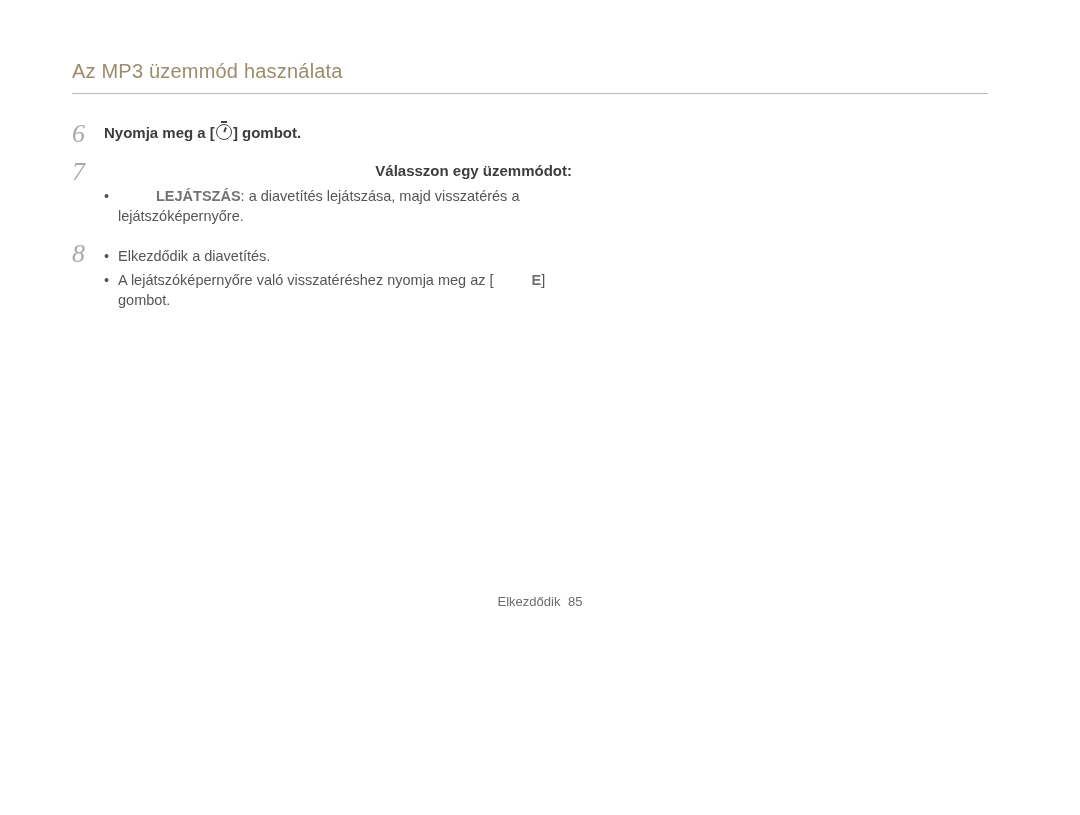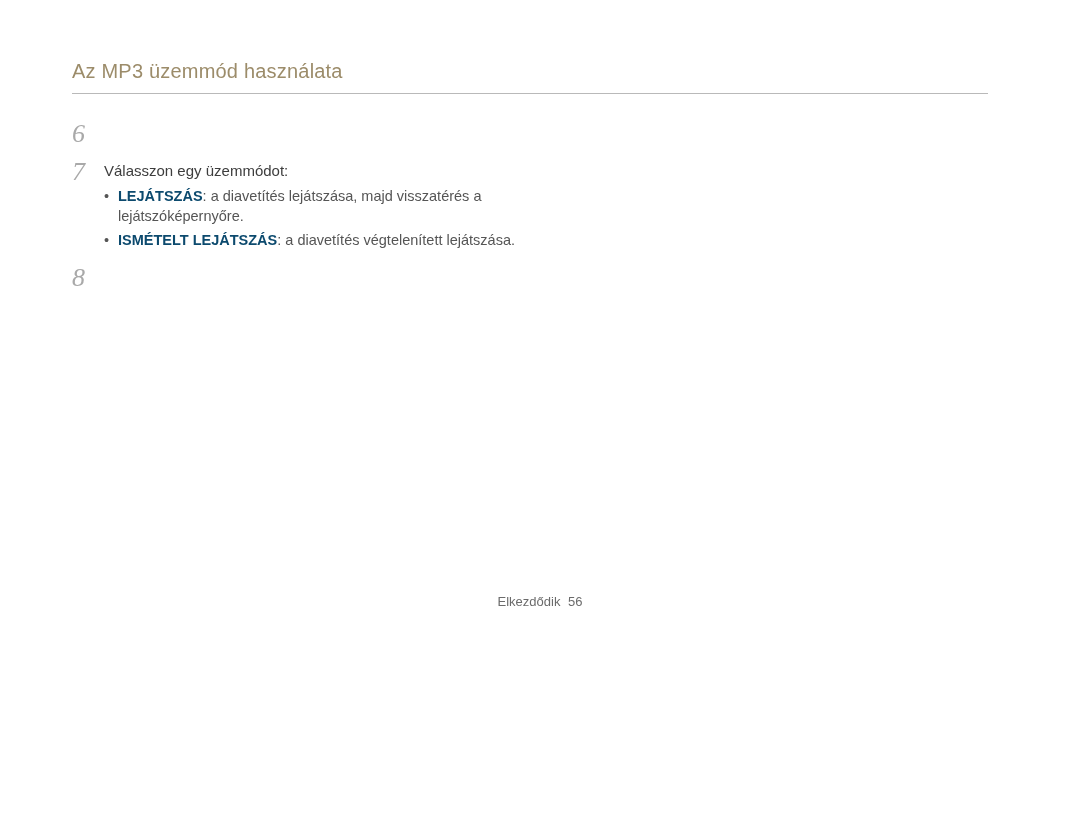--- a/index.html
+++ b/index.html
@@ -49,21 +49,22 @@
     flex: 1;
     font-size: 15px;
     line-height: 22px;
     color: #444;
   }
   .step-head {
     font-weight: 600;
     color: #3d3d3d;
   }
   .step-head.nonbold {
-    font-weight: 400;
+    font-weight: 700;
+    text-align: right;
   }
   .timer-icon {
     display: inline-block;
     vertical-align: -2px;
     width: 14px;
     height: 14px;
     border: 1.5px solid #444;
     border-radius: 50%;
     position: relative;
     margin: 0 1px;
@@ -104,21 +105,22 @@
   }
   ul.bullets > li::before {
     content: "•";
     position: absolute;
     left: 0;
     top: 0;
     color: #555;
   }
   .inline-bold {
     font-weight: 700;
-    color: #0c4a6e;
+    color: #737373;
+    margin-left: 38px;
   }
   .footer {
     position: absolute;
     left: 0;
     right: 0;
     bottom: 26px;
     text-align: center;
     font-size: 13px;
     color: #6b6b6b;
   }
@@ -131,43 +133,51 @@
 <body>
 
 <div class="page">
 
   <div class="section-title">Az MP3 üzemmód használata</div>
 
   <div class="content-col">
 
     <div class="step">
       <div class="step-num">6</div>
+      <div class="step-body">
+        <span class="step-head">
+          <span>Nyomja meg a [</span><span class="timer-icon"></span><span>] gombot.</span>
+        </span>
+      </div>
     </div>
 
     <div class="step" style="margin-top:14px;">
       <div class="step-num">7</div>
       <div class="step-body">
         <div class="step-head nonbold">Válasszon egy üzemmódot:</div>
         <ul class="bullets">
           <li>
             <span class="inline-bold">LEJÁTSZÁS</span><span>: a diavetítés lejátszása, majd visszatérés a lejátszóképernyőre.</span>
           </li>
-          <li>
-            <span class="inline-bold">ISMÉTELT LEJÁTSZÁS</span><span>: a diavetítés végtelenített lejátszása.</span>
-          </li>
         </ul>
       </div>
     </div>
 
     <div class="step" style="margin-top:6px;">
       <div class="step-num">8</div>
       <div class="step-body">
+        <ul class="bullets">
+          <li>Elkezdődik a diavetítés.</li>
+          <li>
+            <span>A lejátszóképernyőre való visszatéréshez nyomja meg az [</span><span class="inline-bold">E</span><span>] gombot.</span>
+          </li>
+        </ul>
       </div>
     </div>
 
   </div>
 
   <div class="footer">
     <span>Elkezdődik</span>
-    <span class="pn">56</span>
+    <span class="pn">85</span>
   </div>
 
 </div>
 
 </body></html>

